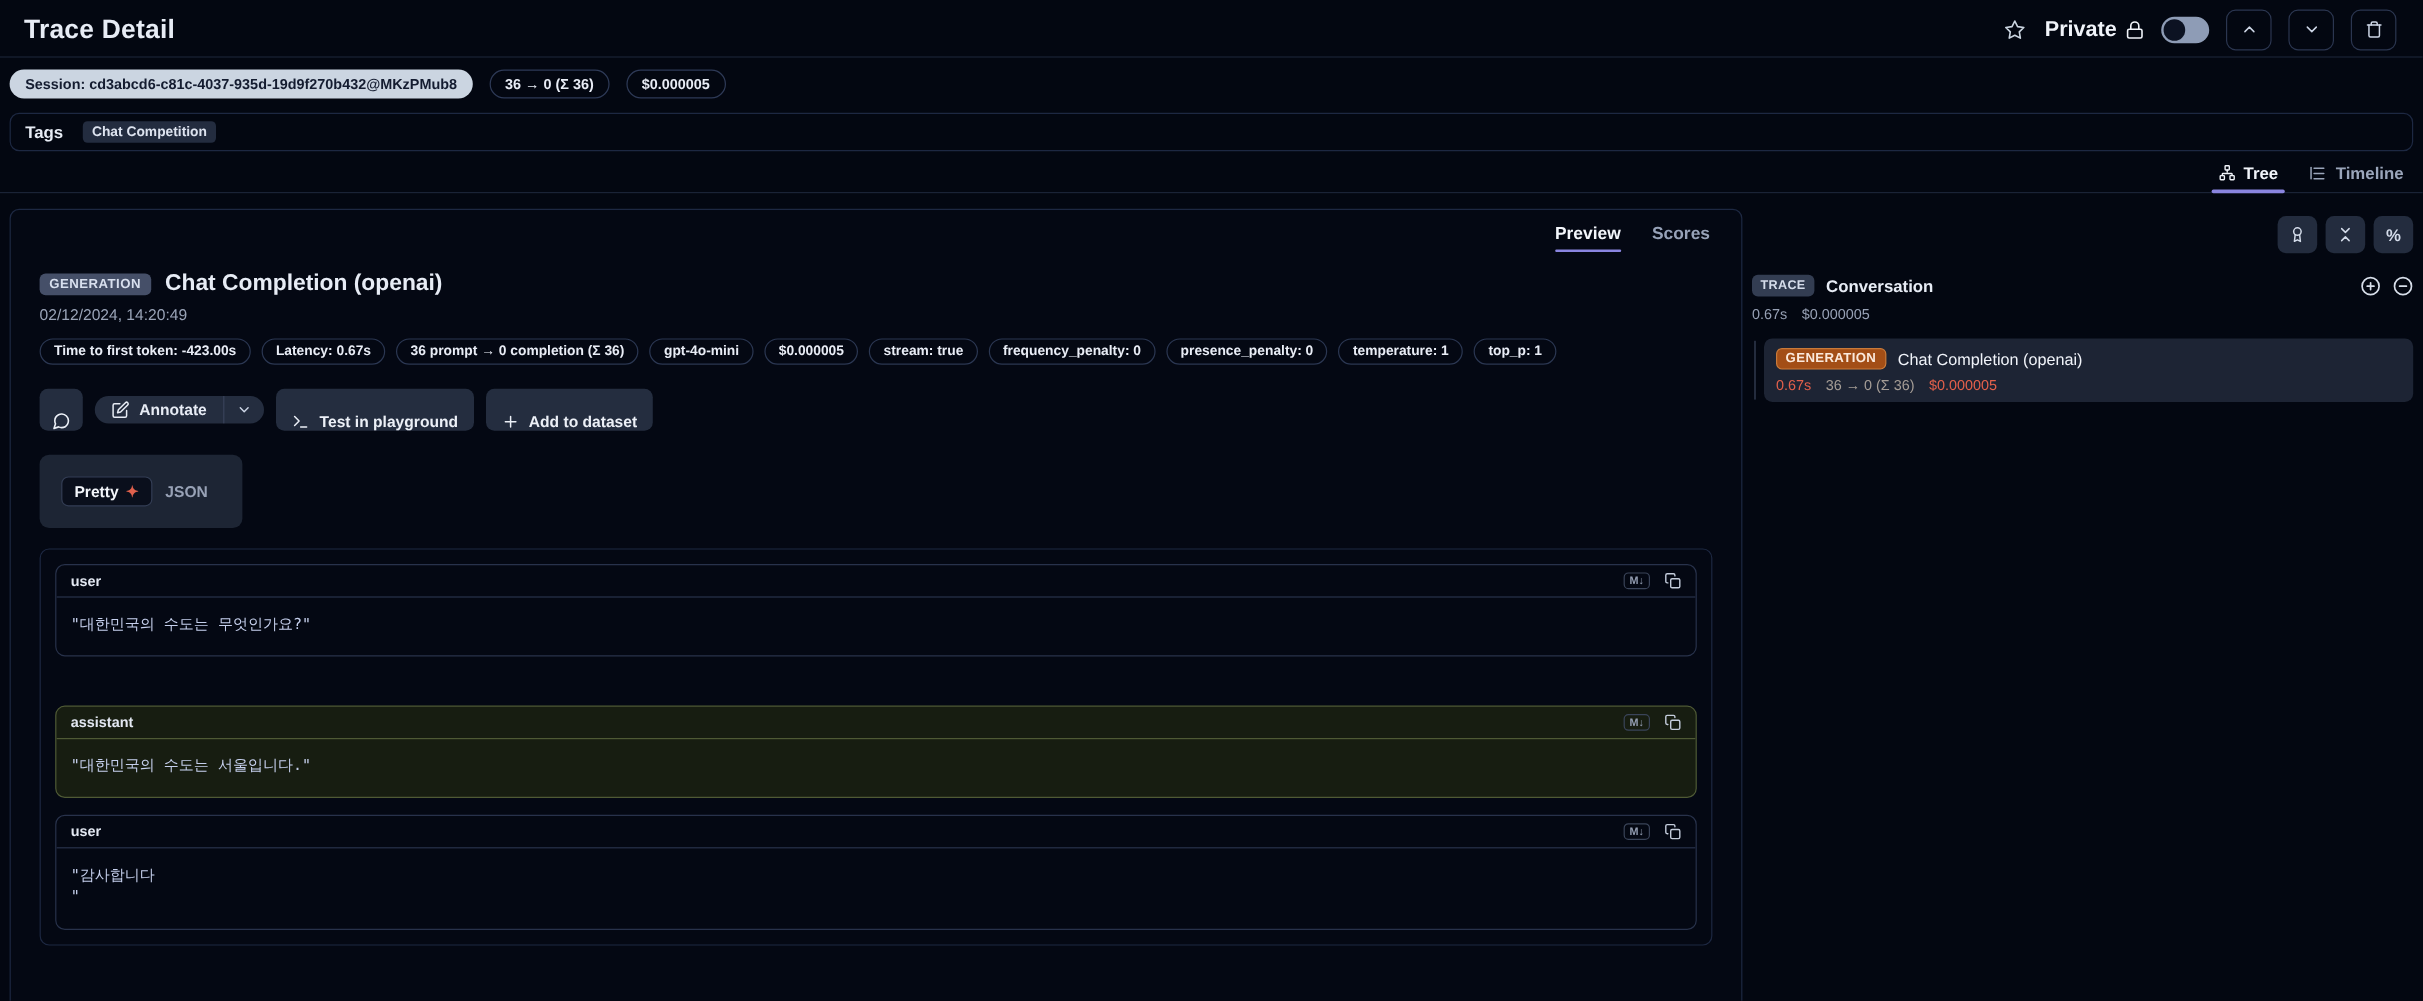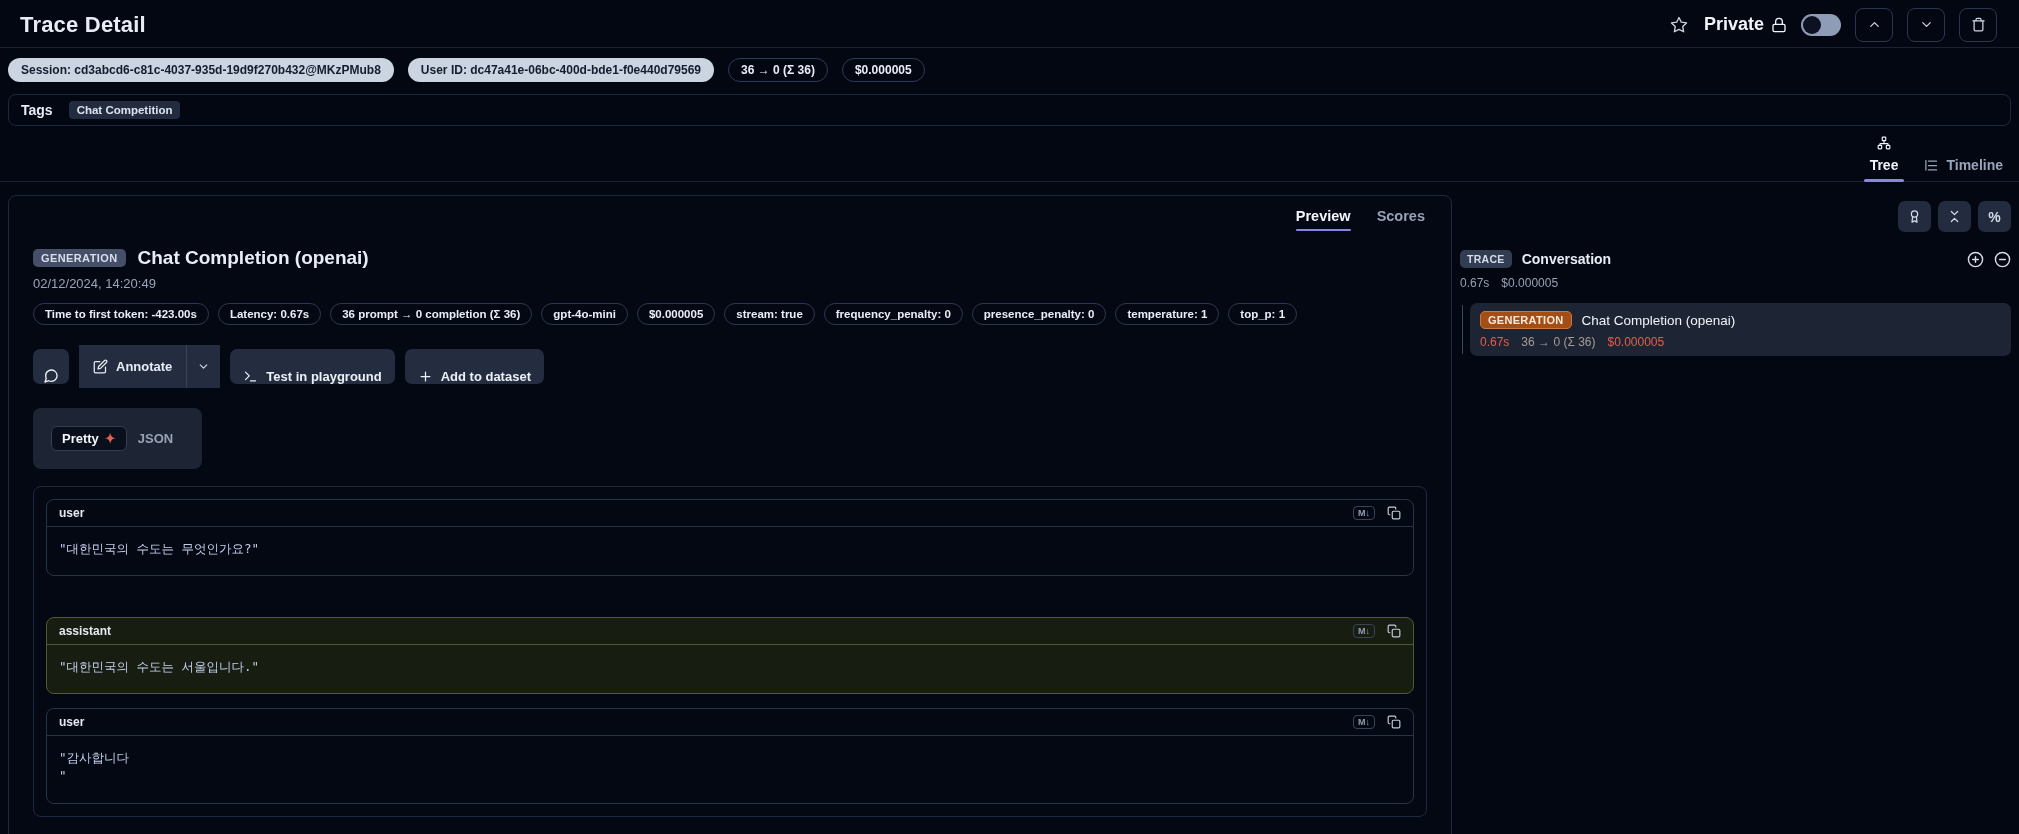--- a/index.html
+++ b/index.html
@@ -28,21 +28,21 @@
   .pill-outline { border:1px solid #2e3a57; color:#e9edf6; border-radius:999px; padding:4px 12px; font-size:12px; font-weight:bold; background:transparent; }
 
   
   .tags-box { margin:4px 8px 0 8px; border:1px solid #1d2842; border-radius:8px; padding:6px 12px; display:flex; align-items:center; gap:16px; min-height:30px; }
   .tags-label { font-size:14px; font-weight:bold; }
   .tag-chip { background:#232c3f; color:#dde3ef; border-radius:4px; padding:3px 8px; font-size:11.5px; font-weight:bold; cursor:pointer; }
 
   
   .view-tabs-row { display:flex; justify-content:flex-end; align-items:flex-end; gap:26px; padding:10px 16px 0 16px; border-bottom:1px solid #1a2336; }
   .view-tab { display:flex; align-items:center; gap:7px; font-size:14px; font-weight:bold; color:#9aa5ba; padding-bottom:8px; cursor:pointer; position:relative; }
-  .view-tab.active { color:#f1f4fa;flex-direction:column; }
+  .view-tab.active { color:#f1f4fa; }
   .view-tab.active::after { content:""; position:absolute; left:-6px; right:-6px; bottom:-1px; height:3px; background:#8a85e0; border-radius:2px; }
 
   
   .workspace { display:flex; gap:8px; padding:13px 8px 0 8px; align-items:flex-start; }
   .main-panel { width:1444px; border:1px solid #1d2842; border-radius:8px; height:700px; overflow:hidden; background:#040813; }
 
   .panel-tabs { display:flex; justify-content:flex-end; gap:26px; padding:12px 26px 0 26px; }
   .panel-tab { font-size:14.5px; font-weight:bold; color:#97a2b8; padding-bottom:7px; cursor:pointer; position:relative; }
   .panel-tab.active { color:#f3f6fb; }
   .panel-tab.active::after { content:""; position:absolute; left:0; right:0; bottom:0; height:2.5px; background:#8a85e0; border-radius:2px; }
@@ -52,21 +52,21 @@
   .type-badge { background:#454f68; color:#d8dfee; border-radius:5px; padding:3px 8px; font-size:11px; font-weight:bold; letter-spacing:.4px; }
   .obs-title { font-size:19px; font-weight:bold; }
   .obs-time { color:#9aa4b8; font-size:13px; margin-top:7px; }
 
   .stat-badges { display:flex; flex-wrap:wrap; gap:9px; margin-top:12px; max-width:1270px; }
   .stat-badge { border:1px solid #2b3752; border-radius:999px; padding:4px 11px; font-size:11.5px; font-weight:bold; color:#e9edf6; white-space:nowrap; }
 
   .actions-row { display:flex; align-items:center; gap:10px; margin-top:20px; }
   .act-btn { background:#242d3f; border:none; border-radius:7px; color:#ecf0f7; font-size:13px; font-weight:bold; display:flex; align-items:flex-end; gap:8px; padding:0 13px; height:35px; cursor:pointer; font-family:inherit; }
   .act-btn.icon-only { width:36px; justify-content:center; padding:0; }
-  .split-btn { display:flex; align-items:stretch; background:#242d3f; border-radius:0; overflow:hidden; height:43px; }
+  .split-btn { display:flex; align-items:stretch; background:#242d3f; border-radius:12px; overflow:hidden; height:23px; }
   .split-main { display:flex; align-items:center; gap:8px; padding:0 14px; font-size:13px; font-weight:bold; cursor:pointer; }
   .split-caret { display:flex; align-items:center; justify-content:center; width:34px; border-left:1px solid #39435a; cursor:pointer; color:#cdd6e6; }
 
   .format-toggle { display:inline-flex; background:#1d2534; border-radius:8px; padding:18px; margin-top:20px; }
   .seg { padding:5px 11px; border-radius:6px; font-size:13px; font-weight:bold; color:#98a2b6; cursor:pointer; display:flex; align-items:center; gap:6px; }
   .seg.active { background:#0a0f1c; border:1px solid #333d54; color:#f3f6fb; padding:4px 10px; }
   .sparkle { color:#e0614d; font-size:13px; }
 
   .io-card { border:1px solid #1d2842; border-radius:8px; margin-top:17px; padding:12px; display:flex; flex-direction:column; gap:14px; }
   .msg-box { border:1px solid #28324b; border-radius:8px; overflow:hidden; }
@@ -146,21 +146,20 @@
             <path d="M19 6v14a2 2 0 0 1-2 2H7a2 2 0 0 1-2-2V6"></path>
             <path d="M8 6V4a2 2 0 0 1 2-2h4a2 2 0 0 1 2 2v2"></path>
           </svg>
         </span>
     </button>
   </div>
 </div>
 
 <div class="meta-row">
   <span class="pill-solid">Session: cd3abcd6-c81c-4037-935d-19d9f270b432@MKzPMub8</span>
-  <span class="pill-solid">User ID: dc47a41e-06bc-400d-bde1-f0e440d79569</span>
   <span class="pill-outline">36 → 0 (Σ 36)</span>
   <span class="pill-outline">$0.000005</span>
 </div>
 
 <div class="tags-box">
   <span class="tags-label">Tags</span>
   <span class="tag-chip">Chat Competition</span>
 </div>
 
 <div class="view-tabs-row">

